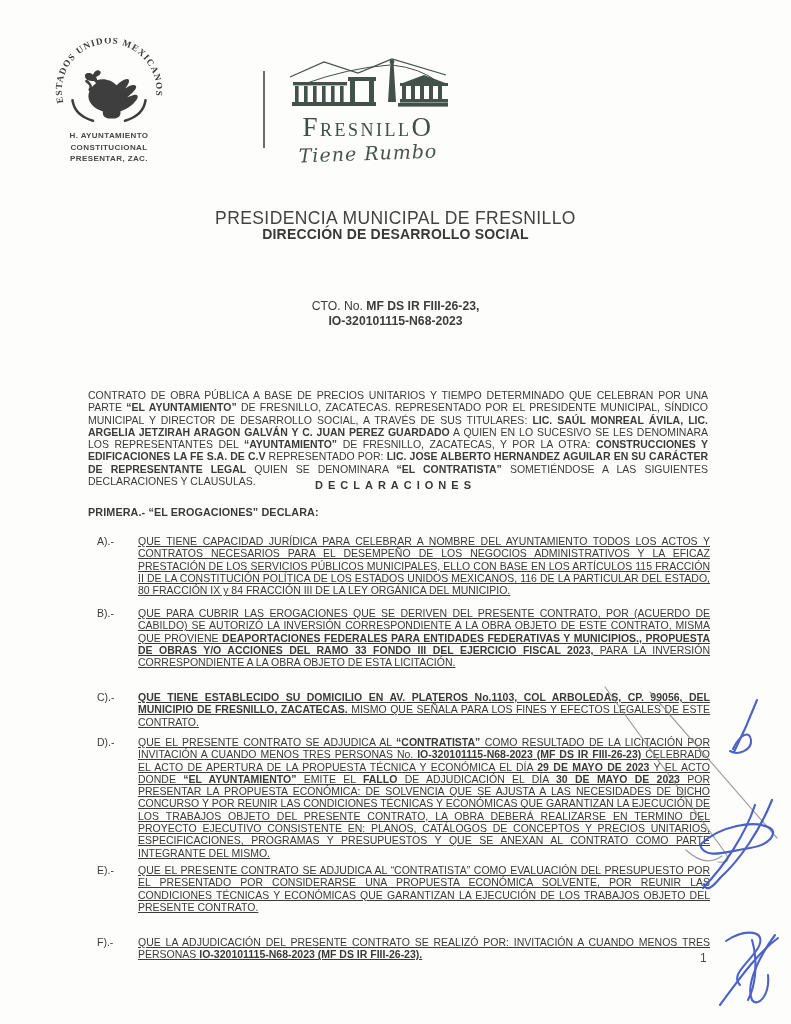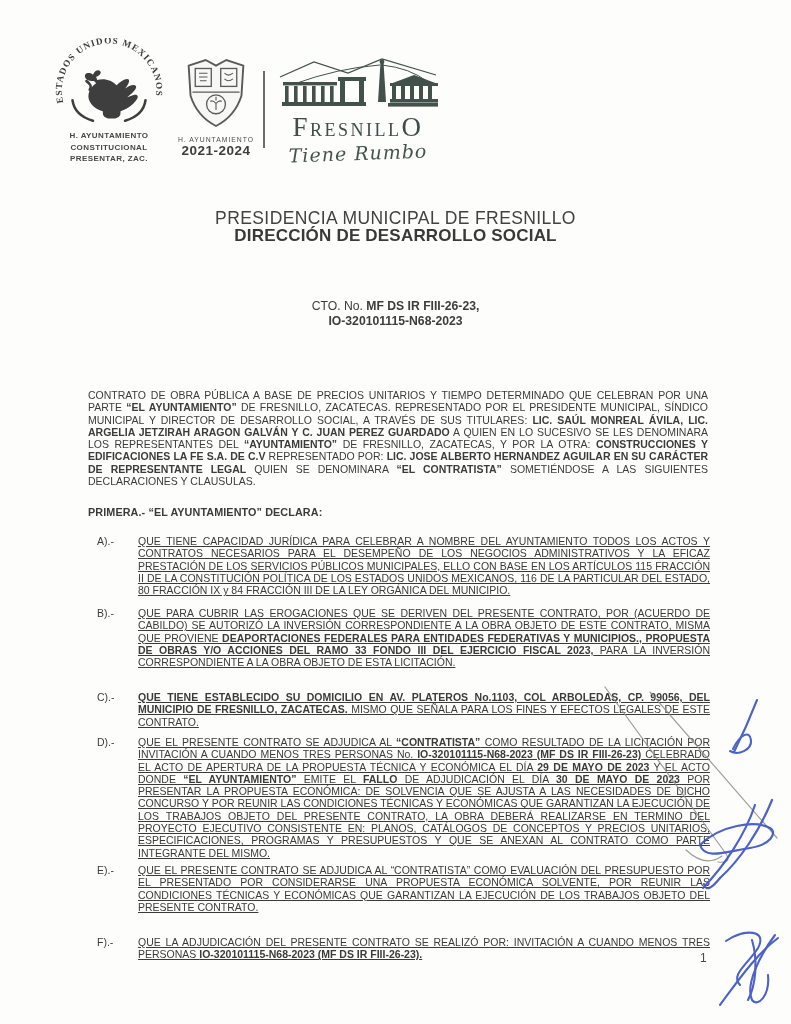--- a/index.html
+++ b/index.html
@@ -9,29 +9,29 @@
     font-family:"Liberation Sans", sans-serif;
   }
   
   .logo-block{position:absolute;text-align:center;}
   #eagle-block{left:48px;top:38px;width:122px;}
   #eagle-block .cap{font-size:8px;font-weight:bold;line-height:11.5px;letter-spacing:.4px;color:#474747;margin-top:4px;}
   #shield-block{left:166px;top:56px;width:100px;}
   #shield-block .cap1{font-size:6.8px;letter-spacing:1px;color:#4c4c4c;margin-top:2px;}
   #shield-block .cap2{font-size:13.5px;font-weight:bold;letter-spacing:.5px;color:#3e3e3e;}
   .header-divider{position:absolute;left:263px;top:71px;width:1.6px;height:77px;background:#6d6d6d;}
-  #fresnillo-block{left:270px;top:56px;width:176px;}
+  #fresnillo-block{left:280px;top:56px;width:176px;}
   .brand-line{font-family:"Liberation Serif", serif;color:#3f4e4a;letter-spacing:2.5px;line-height:24px;margin-top:1px;white-space:nowrap;}
   .brand-line .big{font-size:27px;}
   .brand-line .mid{font-size:18px;}
   .tagline{font-family:"DejaVu Serif", serif;font-style:italic;font-size:19px;color:#45534f;transform:rotate(-2deg);margin-top:-1px;letter-spacing:1px;}
   
   .ctr{position:absolute;left:0;right:0;text-align:center;}
   .t1{top:208px;font-size:17.5px;letter-spacing:.4px;color:#424242;}
-  .t2{top:226px;font-size:17px;font-weight:bold;letter-spacing:.2px;color:#393939;}
+  .t2{top:226px;font-size:14px;font-weight:bold;letter-spacing:.2px;color:#393939;}
   .t3{top:260px;font-size:12.8px;font-weight:bold;letter-spacing:.1px;}
   .ref{top:299px;font-size:12.2px;line-height:14.8px;color:#3d3d3d;}
   
   .body-text{font-size:10.5px;line-height:12.3px;text-align:justify;color:#3b3b3b;hyphens:none;}
   .intro{position:absolute;left:88px;top:356px;width:620px;margin-top:33px;}
   .decl-h{top:479px;font-weight:bold;font-size:11px;letter-spacing:5px;color:#383838;}
   .primera{position:absolute;left:88px;top:506px;font-weight:bold;font-size:10.8px;letter-spacing:.1px;}
   .item{position:absolute;left:88px;width:622px;}
   .item .lt{position:absolute;left:9px;top:0;}
   .item .tx{margin-left:50px;text-decoration:underline;}
@@ -63,34 +63,20 @@
         <path d="M89,58 q-2,14 -19,19"></path>
       </g>
     </svg>
     <div class="cap">
       <div>H. AYUNTAMIENTO</div>
       <div>CONSTITUCIONAL</div>
       <div>PRESENTAR, ZAC.</div>
     </div>
   </div>
 
-  <div class="logo-block" id="shield-block">
-    <svg width="66" height="74" viewBox="0 0 70 78" aria-hidden="true">
-      <path d="M6,10 L24,4 L35,10 L46,4 L64,10 L62,42 Q55,64 35,74 Q15,64 8,42 Z" fill="#f7f7f4" stroke="#5a5a5a" stroke-width="2"></path>
-      <rect x="13" y="13" width="17" height="19" fill="none" stroke="#5a5a5a" stroke-width="1.4"></rect>
-      <rect x="40" y="13" width="17" height="19" fill="none" stroke="#5a5a5a" stroke-width="1.4"></rect>
-      <path d="M17,18 h9 M17,22 h9 M18,26 h7" stroke="#5a5a5a" stroke-width="1.1" fill="none"></path>
-      <path d="M44,18 q4,4 9,0 M44,24 q4,4 9,0" stroke="#5a5a5a" stroke-width="1.1" fill="none"></path>
-      <path d="M10,38 H60" stroke="#5a5a5a" stroke-width="1.4"></path>
-      <circle cx="35" cy="51" r="10" fill="none" stroke="#5a5a5a" stroke-width="1.4"></circle>
-      <path d="M35,57 v-7 M35,50 q-4,-4 -6,-2 M35,50 q4,-4 6,-2 M35,47 q0,-4 0,-4" stroke="#5a5a5a" stroke-width="1.2" fill="none"></path>
-    </svg>
-    <div class="cap1">H. AYUNTAMIENTO</div>
-    <div class="cap2">2021-2024</div>
-  </div>
 
   <div class="header-divider"></div>
 
   <div class="logo-block" id="fresnillo-block">
     <svg width="162" height="54" viewBox="0 0 160 54" aria-hidden="true">
       <polyline points="2,21 36,6 70,17 104,3 158,19" fill="none" stroke="#43514d" stroke-width="1.2"></polyline>
       <path d="M16,28 Q60,12 102,9 M104,9 Q132,12 150,26" fill="none" stroke="#43514d" stroke-width="1"></path>
       <g fill="#43514d">
         <rect x="5" y="26" width="54" height="3.4"></rect>
         <rect x="7" y="30" width="3.6" height="16"></rect>
@@ -124,21 +110,22 @@
   <div class="ctr t1">PRESIDENCIA MUNICIPAL DE FRESNILLO</div>
   <div class="ctr t2">DIRECCIÓN DE DESARROLLO SOCIAL</div>
 
   <div class="ctr ref">
     <div><span>CTO. No. </span><b>MF DS IR FIII-26-23,</b></div>
     <div><b>IO-320101115-N68-2023</b></div>
   </div>
 
   <p class="body-text intro"><span>CONTRATO DE OBRA PÚBLICA A BASE DE PRECIOS UNITARIOS Y TIEMPO DETERMINADO QUE CELEBRAN POR UNA PARTE </span><b>“EL AYUNTAMIENTO”</b><span> DE FRESNILLO, ZACATECAS. REPRESENTADO POR EL PRESIDENTE MUNICIPAL, SÍNDICO MUNICIPAL Y DIRECTOR DE DESARROLLO SOCIAL,  A TRAVÉS DE SUS TITULARES: </span><b>LIC. SAÚL MONREAL ÁVILA,  LIC. ARGELIA JETZIRAH ARAGON GALVÁN Y C. JUAN PEREZ GUARDADO</b><span> A QUIEN EN LO SUCESIVO SE LES DENOMINARA LOS REPRESENTANTES DEL </span><b>“AYUNTAMIENTO”</b><span> DE FRESNILLO, ZACATECAS, Y POR LA OTRA: </span><b>CONSTRUCCIONES Y EDIFICACIONES LA FE S.A. DE C.V</b><span>  REPRESENTADO POR: </span><b>LIC. JOSE ALBERTO HERNANDEZ AGUILAR  EN SU CARÁCTER DE REPRESENTANTE LEGAL</b><span> QUIEN SE DENOMINARA </span><b>“EL CONTRATISTA”</b><span> SOMETIÉNDOSE A LAS     SIGUIENTES DECLARACIONES Y CLAUSULAS.</span></p>
 
-  <div class="primera">PRIMERA.- “EL AYUNTAMIENTO” DECLARA:</div>
+  <div class="ctr decl-h">DECLARACIONES</div>
+  <div class="primera">PRIMERA.- “EL EROGACIONES” DECLARA:</div>
 
   <div class="item body-text" style="top:535px">
     <span class="lt">A).-</span>
     <div class="tx"><span>QUE TIENE CAPACIDAD JURÍDICA PARA CELEBRAR A NOMBRE DEL AYUNTAMIENTO TODOS LOS ACTOS Y CONTRATOS NECESARIOS PARA EL DESEMPEÑO DE LOS NEGOCIOS ADMINISTRATIVOS Y LA EFICAZ PRESTACIÓN DE LOS SERVICIOS PÚBLICOS MUNICIPALES, ELLO CON BASE EN LOS ARTÍCULOS 115 FRACCIÓN II DE LA CONSTITUCIÓN POLÍTICA DE LOS ESTADOS UNIDOS MEXICANOS, 116 DE LA PARTICULAR DEL ESTADO, 80 FRACCIÓN IX y 84 FRACCIÓN III DE LA LEY ORGÁNICA DEL MUNICIPIO.</span></div>
   </div>
   <div class="item body-text" style="top:607px">
     <span class="lt">B).-</span>
     <div class="tx"><span>QUE PARA CUBRIR LAS EROGACIONES QUE SE DERIVEN DEL PRESENTE CONTRATO, POR (ACUERDO DE CABILDO) SE AUTORIZÓ LA INVERSIÓN CORRESPONDIENTE A LA OBRA OBJETO DE ESTE CONTRATO, MISMA QUE PROVIENE </span><b>DEAPORTACIONES FEDERALES PARA ENTIDADES FEDERATIVAS Y MUNICIPIOS., PROPUESTA DE OBRAS Y/O ACCIONES DEL RAMO 33 FONDO III DEL EJERCICIO FISCAL  2023,</b><span>  PARA LA INVERSIÓN CORRESPONDIENTE A LA OBRA OBJETO DE ESTA LICITACIÓN.</span></div>
   </div>
   <div class="item body-text" style="top:691px">

